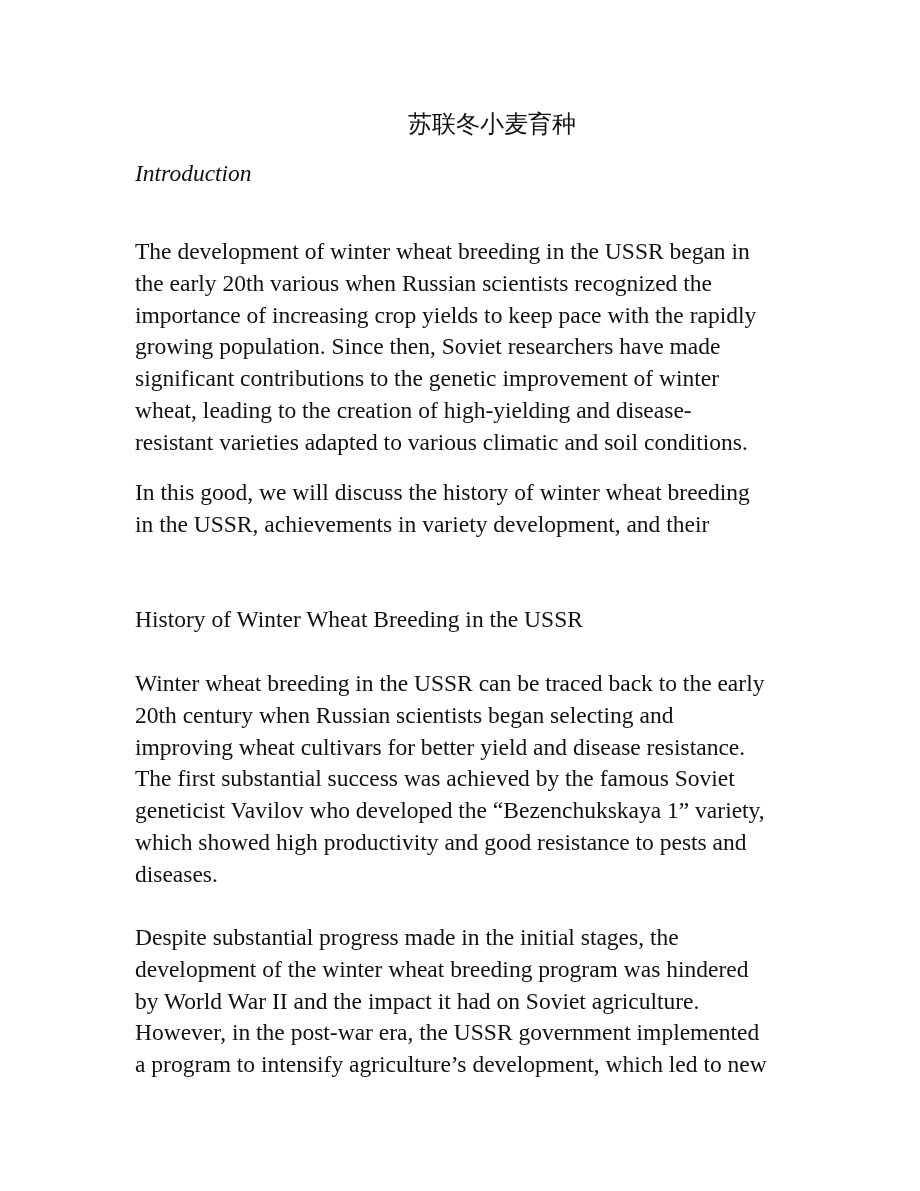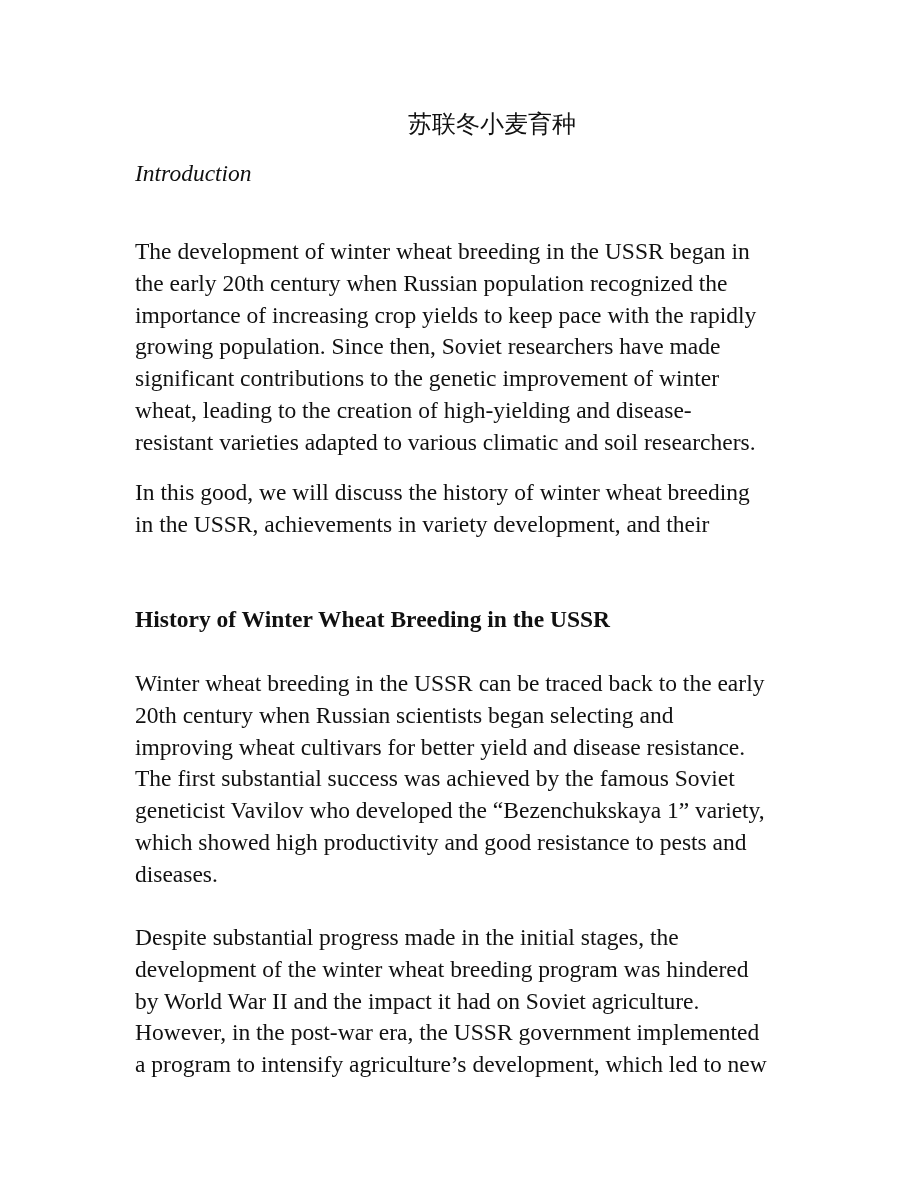--- a/index.html
+++ b/index.html
@@ -53,34 +53,34 @@
 <div class="page">
 
   <div class="title">苏联冬小麦育种</div>
 
   <div class="block" style="top:158px;font-style:italic;">
     <span class="line">Introduction</span>
   </div>
 
   <div class="block" style="top:236px;">
     <span class="line">The development of winter wheat breeding in the USSR began in</span>
-    <span class="line">the early 20th century when Russian population recognized the</span>
+    <span class="line">the early 20th various when Russian scientists recognized the</span>
     <span class="line">importance of increasing crop yields to keep pace with the rapidly</span>
     <span class="line">growing population. Since then, Soviet researchers have made</span>
     <span class="line">significant contributions to the genetic improvement of winter</span>
     <span class="line">wheat, leading to the creation of high-yielding and disease-</span>
-    <span class="line">resistant varieties adapted to various climatic and soil researchers.</span>
+    <span class="line">resistant varieties adapted to various climatic and soil conditions.</span>
   </div>
 
   <div class="block" style="top:477px;">
     <span class="line">In this good, we will discuss the history of winter wheat breeding</span>
     <span class="line">in the USSR, achievements in variety development, and their</span>
   </div>
 
-  <div class="block" style="top:604px;font-weight:bold;">
+  <div class="block" style="top:604px;">
     <span class="line">History of Winter Wheat Breeding in the USSR</span>
   </div>
 
   <div class="block" style="top:668px;">
     <span class="line">Winter wheat breeding in the USSR can be traced back to the early</span>
     <span class="line">20th century when Russian scientists began selecting and</span>
     <span class="line">improving wheat cultivars for better yield and disease resistance.</span>
     <span class="line">The first substantial success was achieved by the famous Soviet</span>
     <span class="line">geneticist Vavilov who developed the “Bezenchukskaya 1” variety,</span>
     <span class="line">which showed high productivity and good resistance to pests and</span>

